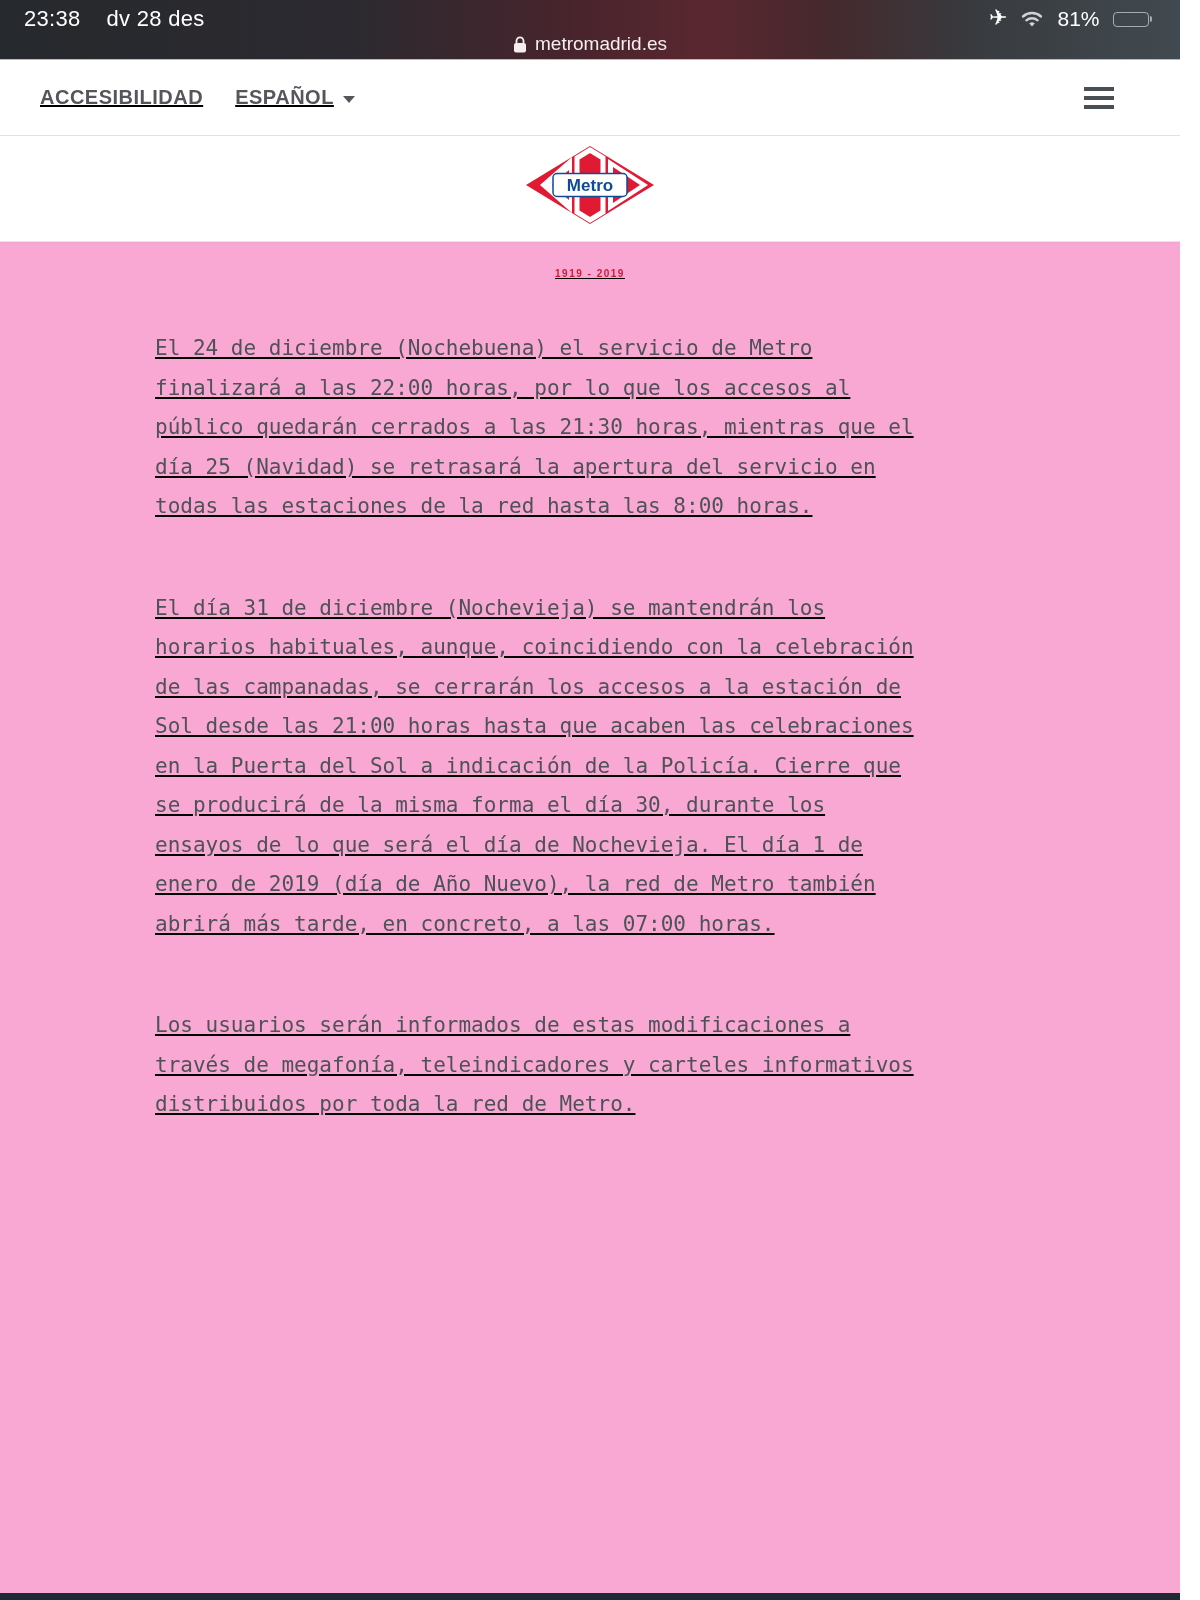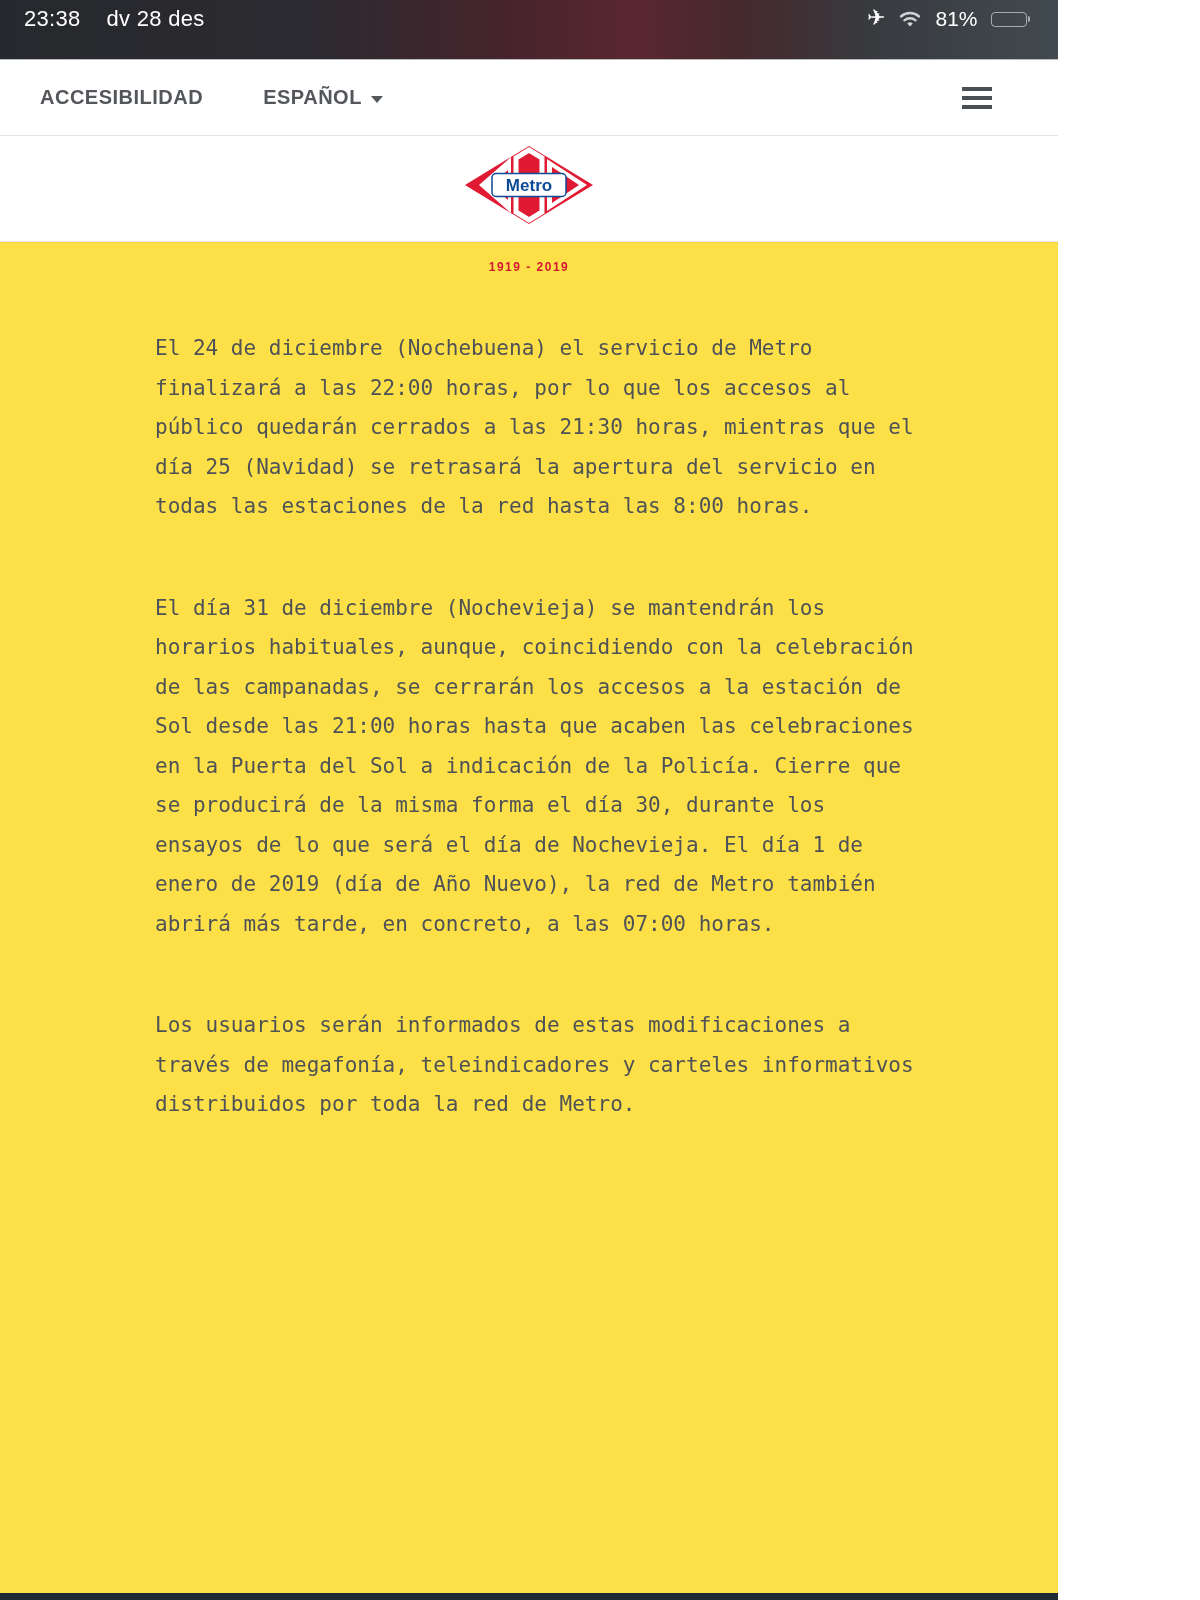--- a/index.html
+++ b/index.html
@@ -1,23 +1,24 @@
 <!DOCTYPE html>
 <html><head>
 <meta charset="utf-8">
 <style>
   * { margin: 0; padding: 0; box-sizing: border-box; }
   html, body { background: #ffffff; }
   .page {
     position: relative;
-    width: 1058px;
+    width: 1180px;
     height: 1600px;
     overflow: hidden;
-    background: #fde047;
+    background: #f9a8d4;
     font-family: "Liberation Sans", sans-serif;
+    text-decoration: underline;
   }
 
   
   .statusbar {
     position: relative;
     height: 60px;
     background: linear-gradient(90deg,
       #26292d 0%, #2c2a30 30%, #47242c 48%, #5a2730 60%,
       #45292d 70%, #383a3e 82%, #414a50 100%);
     color: #ffffff;
@@ -56,21 +57,21 @@
   .lock-icon svg { display: block; }
 
   
   .navbar {
     position: relative;
     height: 76px;
     background: #ffffff;
     border-bottom: 1px solid #e2e2e2;
     display: flex; align-items: center;
   }
-  .nav-links { display: flex; gap: 60px; margin-left: 40px; }
+  .nav-links { display: flex; gap: 32px; margin-left: 40px; }
   .nav-link {
     font-size: 20px; font-weight: 700; letter-spacing: 0.5px;
     color: #53565a; cursor: pointer; display: flex; align-items: center; gap: 9px;
   }
   .caret-down {
     width: 0; height: 0; margin-top: 3px;
     border-left: 6px solid transparent; border-right: 6px solid transparent;
     border-top: 7px solid #53565a;
   }
   .hamburger {
@@ -84,22 +85,22 @@
     height: 106px;
     background: #ffffff;
     border-bottom: 1px solid #e7e7e7;
     box-shadow: 0 1px 2px rgba(0,0,0,0.04);
     display: flex; flex-direction: column; align-items: center; justify-content: flex-start;
     padding-top: 10px;
     gap: 28px;
   }
   .metro-logo svg { display: block; }
   .logo-years {
-    margin-top: 8px;
-    font-size: 12px; font-weight: 700; letter-spacing: 1.5px;
+    margin-top: 16px;
+    font-size: 10px; font-weight: 700; letter-spacing: 1.5px;
     color: #d31834;
   }
 
   
   .content { padding: 37px 0 0 133px; }
   .headline {
     max-width: 818px;
     font-size: 28px; font-weight: 700;
     line-height: 43px;
     letter-spacing: -0.2px;
@@ -140,20 +141,29 @@
           <path d="M6.4 10.3 a8.6 8.6 0 0 1 11.2 0" stroke="#cfd3d6" stroke-width="2.4" fill="none" stroke-linecap="round"></path>
           <path d="M3 6.5 a13.5 13.5 0 0 1 18 0" stroke="#cfd3d6" stroke-width="2.4" fill="none" stroke-linecap="round"></path>
         </svg>
       </span>
       <span>81%</span>
       <span class="battery">
         <span class="battery-body"><span class="battery-fill"></span></span>
         <span class="battery-nub"></span>
       </span>
     </div>
+    <div class="urlbar">
+      <span class="lock-icon">
+        <svg width="14" height="17" viewBox="0 0 14 17">
+          <rect x="1" y="7" width="12" height="9.5" rx="2" fill="#f5eff1"></rect>
+          <path d="M3.5 7 V4.8 a3.5 3.5 0 0 1 7 0 V7" stroke="#f5eff1" stroke-width="1.8" fill="none"></path>
+        </svg>
+      </span>
+      <span>metromadrid.es</span>
+    </div>
   </div>
 
   <div class="navbar">
     <div class="nav-links">
       <span class="nav-link">
         <span>ACCESIBILIDAD</span>
       </span>
       <span class="nav-link">
         <span>ESPAÑOL</span>
         <span class="caret-down"></span>

